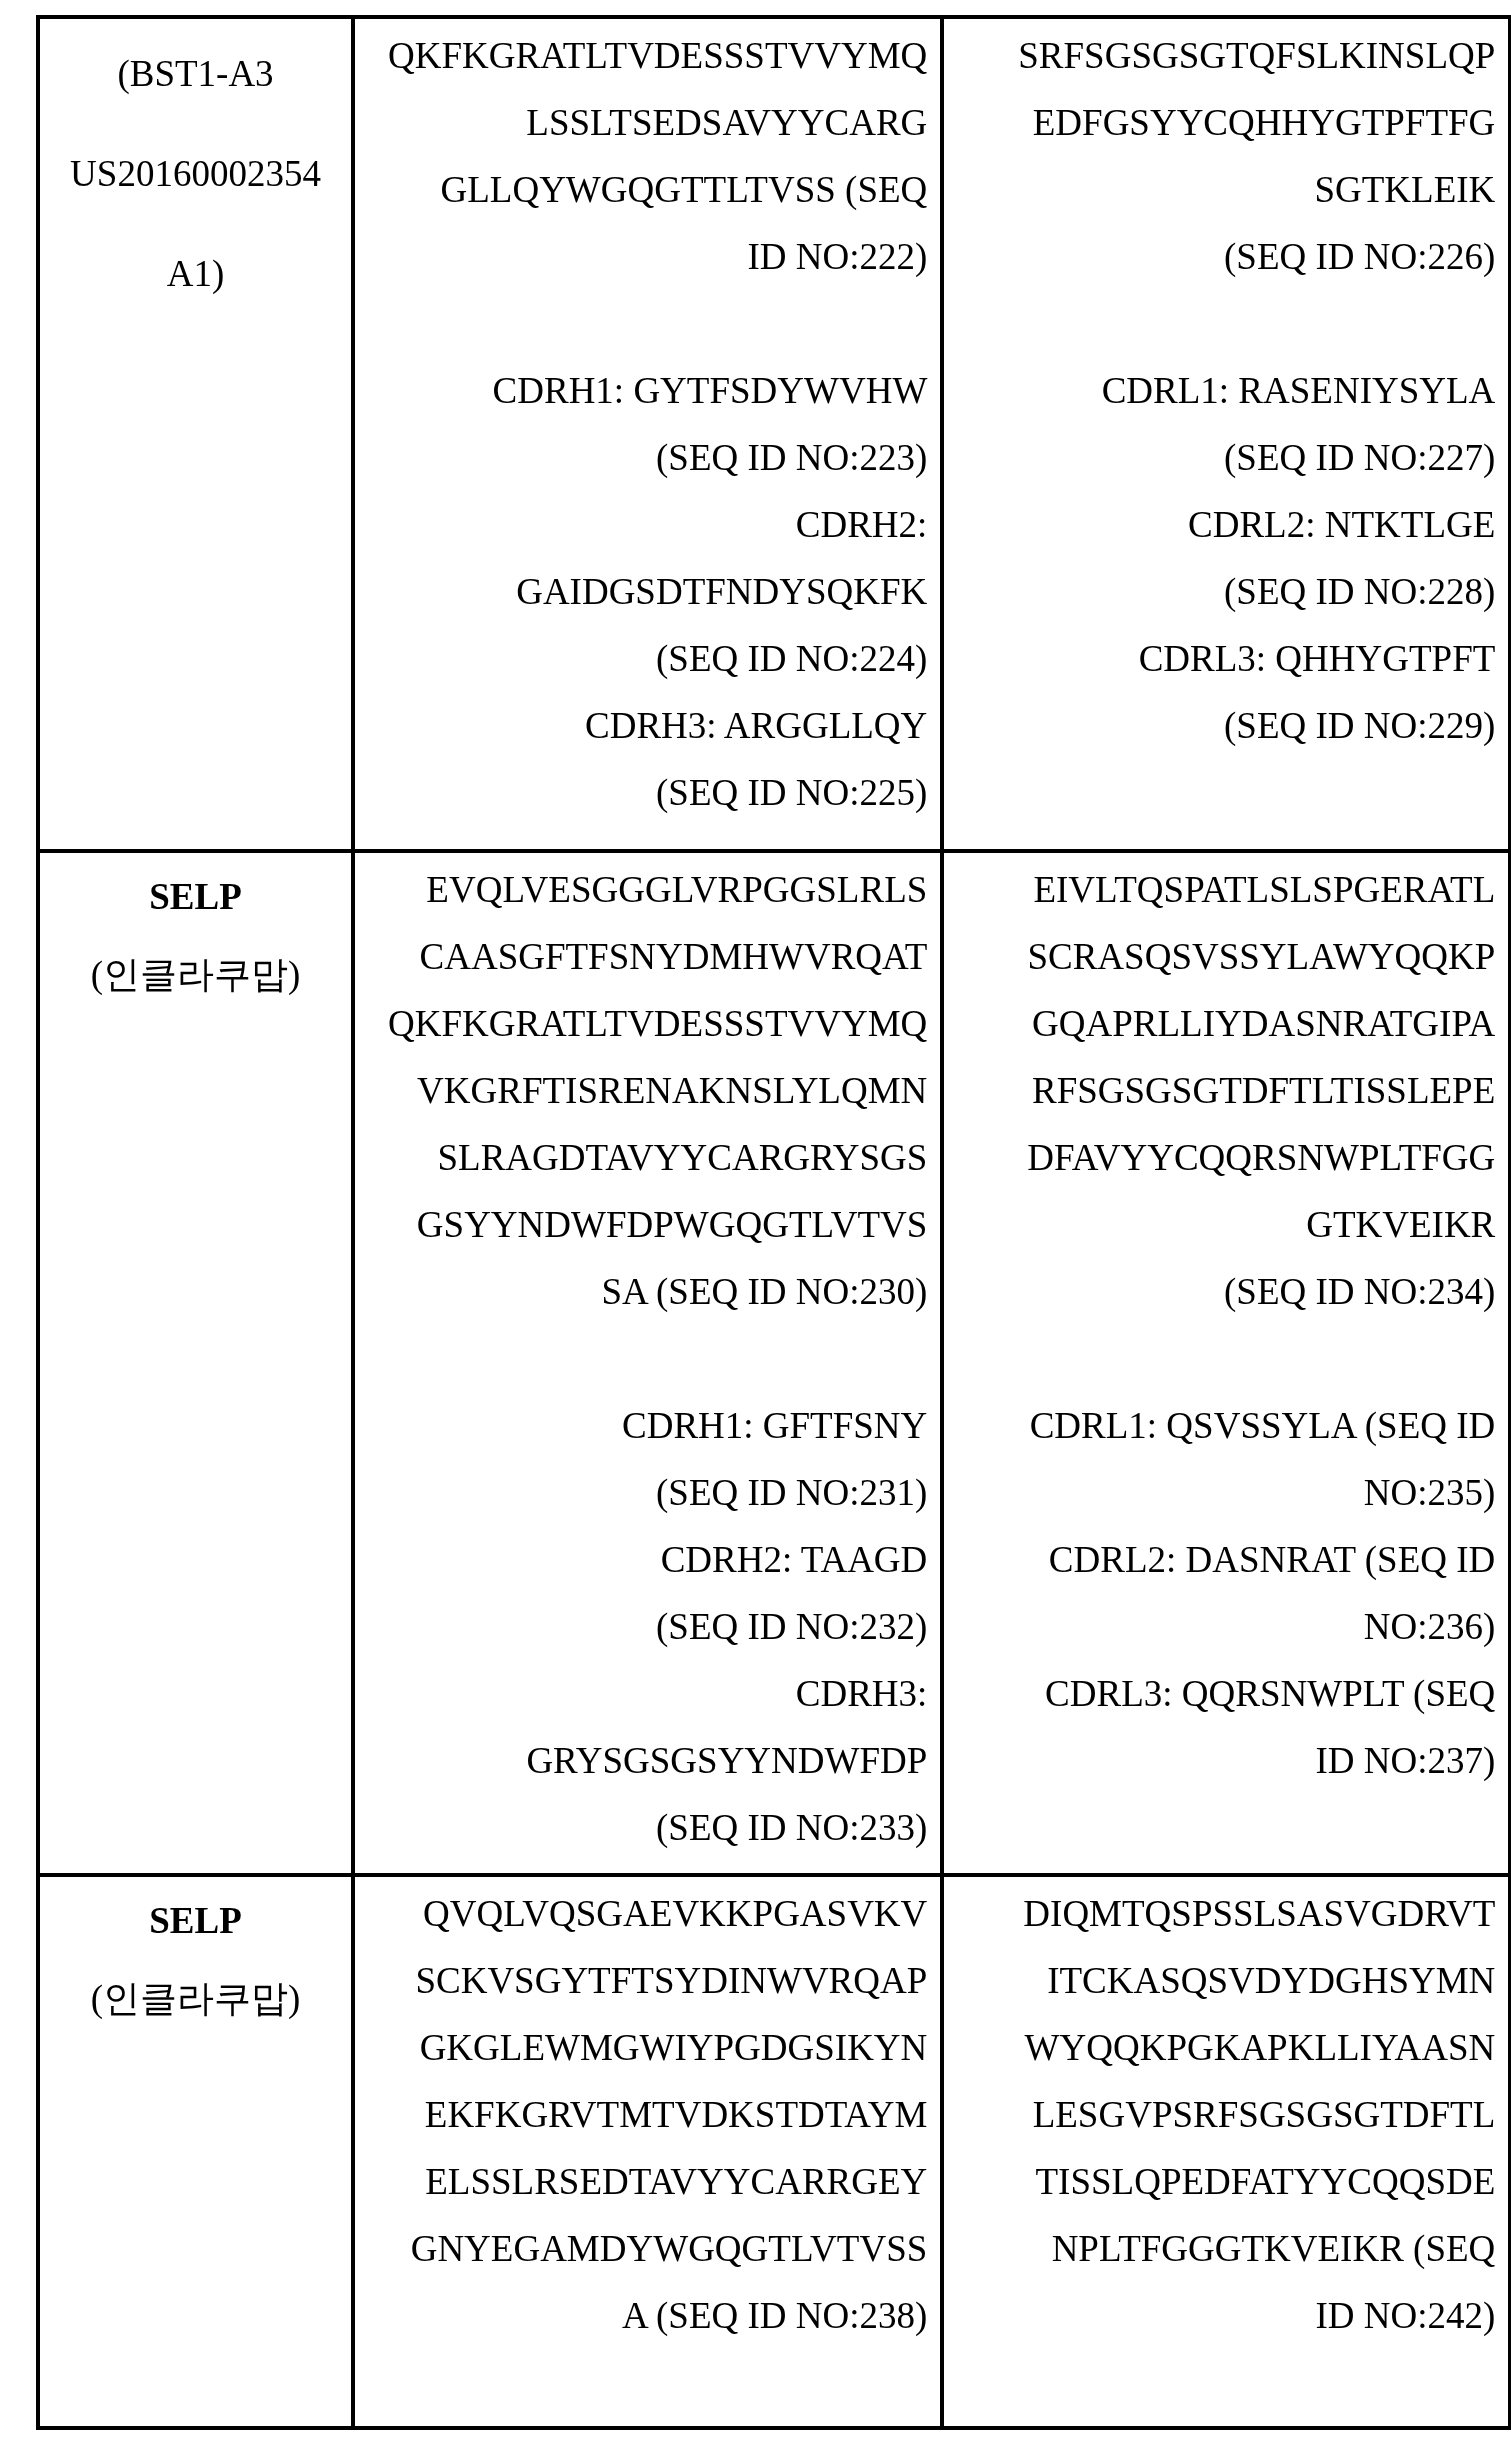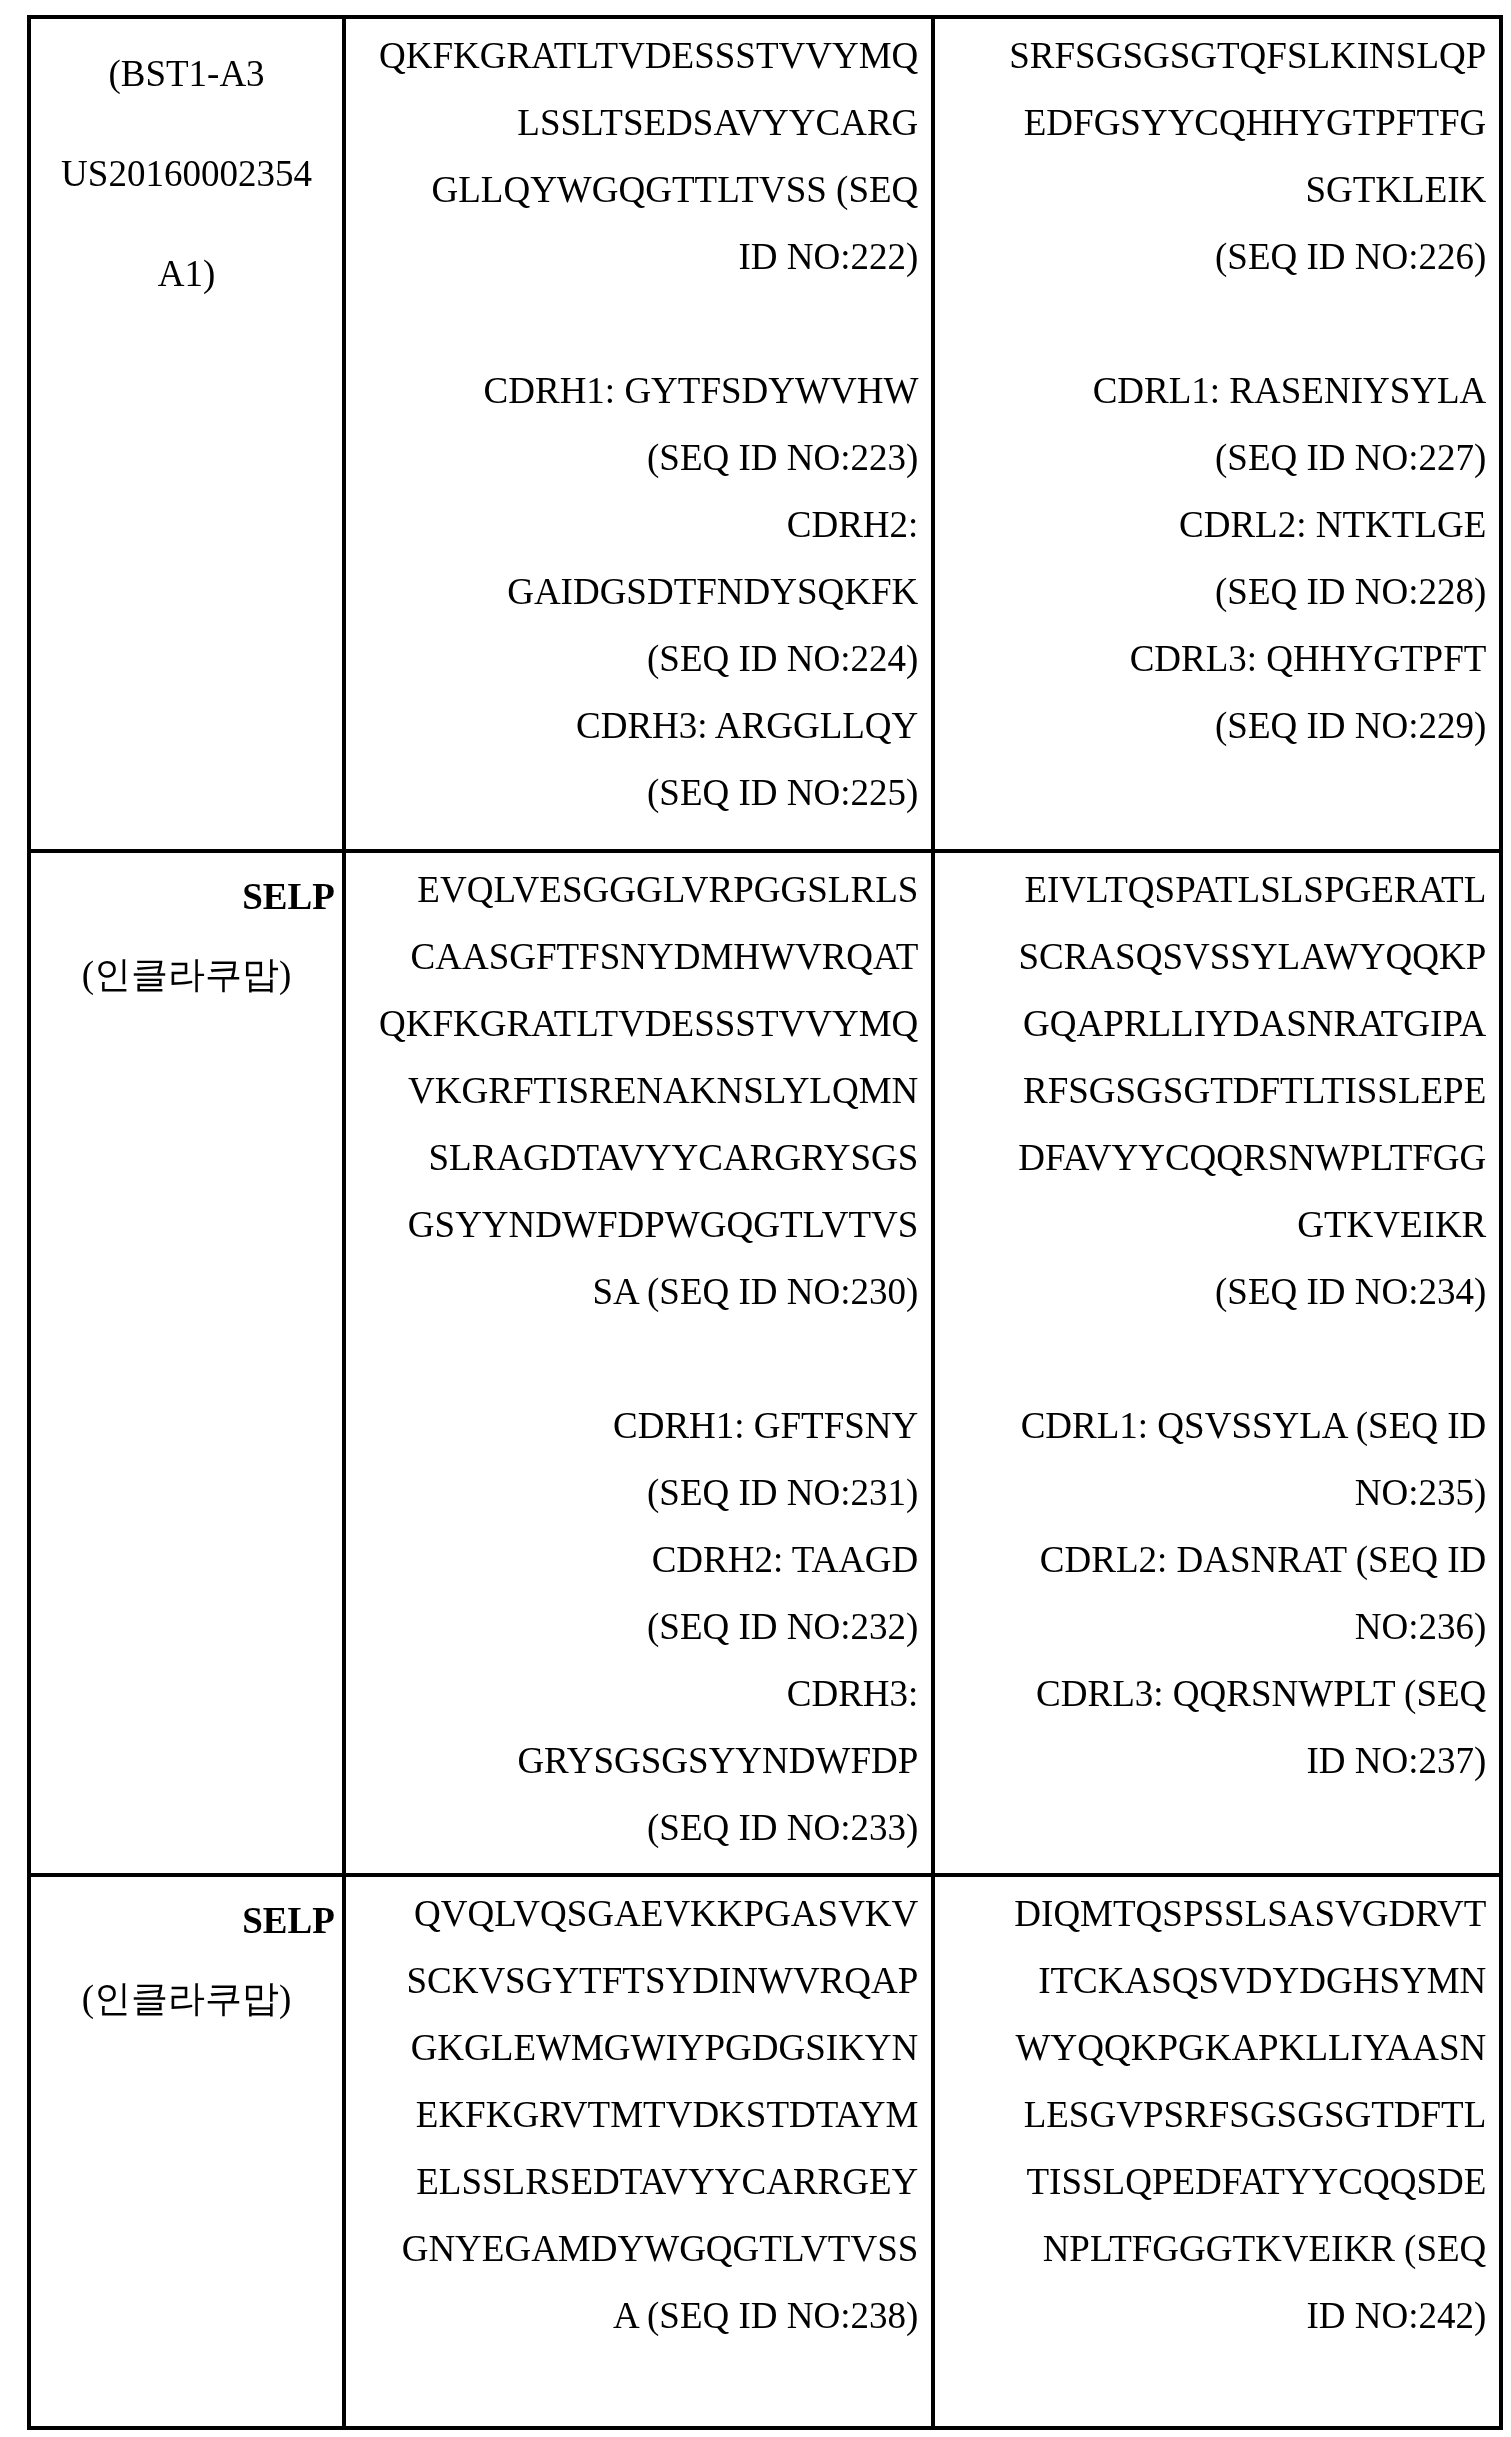--- a/index.html
+++ b/index.html
@@ -9,41 +9,41 @@
   }
   body {
     width: 1512px;
     height: 2438px;
     position: relative;
     font-family: "Liberation Serif", "DejaVu Serif", serif;
     color: #000000;
   }
   table.seq-table {
     position: absolute;
-    left: 27px;
+    left: 36px;
     top: 14.5px;
     border-collapse: collapse;
     table-layout: fixed;
     width: 1473px;
   }
   table.seq-table td {
     border: 4.5px solid #000000;
     vertical-align: top;
     font-size: 37px;
     line-height: 67px;
     overflow: hidden;
   }
   td.id-cell {
     text-align: center;
     padding: 5.4px 7.2px 0 7.2px;
   }
   tr.row-0 td.id-cell .id-line { line-height: 100px; }
   tr.row-1 td.id-cell .id-line,
   tr.row-2 td.id-cell .id-line { line-height: 78px; }
-  td.id-cell .id-line.bold { font-weight: bold; text-align: right; }
+  td.id-cell .id-line.bold { font-weight: bold; }
   td.seq-cell {
     text-align: right;
     padding: 3.6px 12.7px 0 18px;
     white-space: pre;
   }
   tr.row-0 { height: 834px; }
   tr.row-1 { height: 1024px; }
   tr.row-2 { height: 553px; }
 </style>
 </head>

